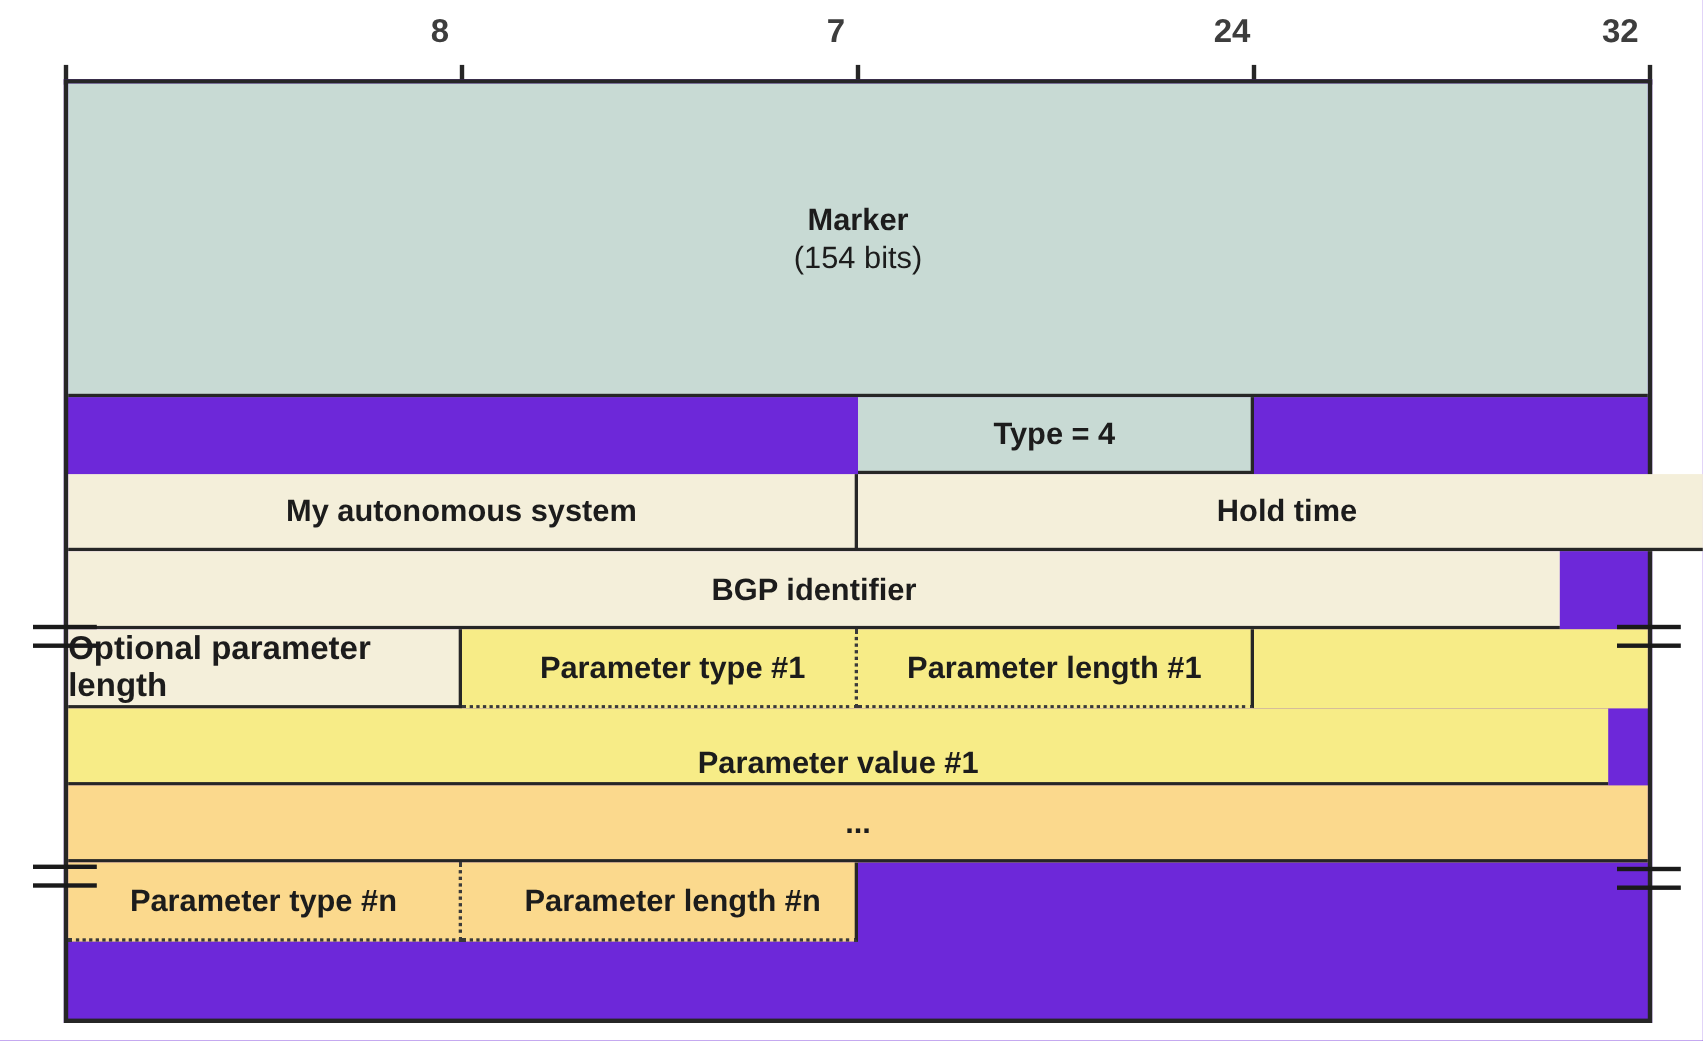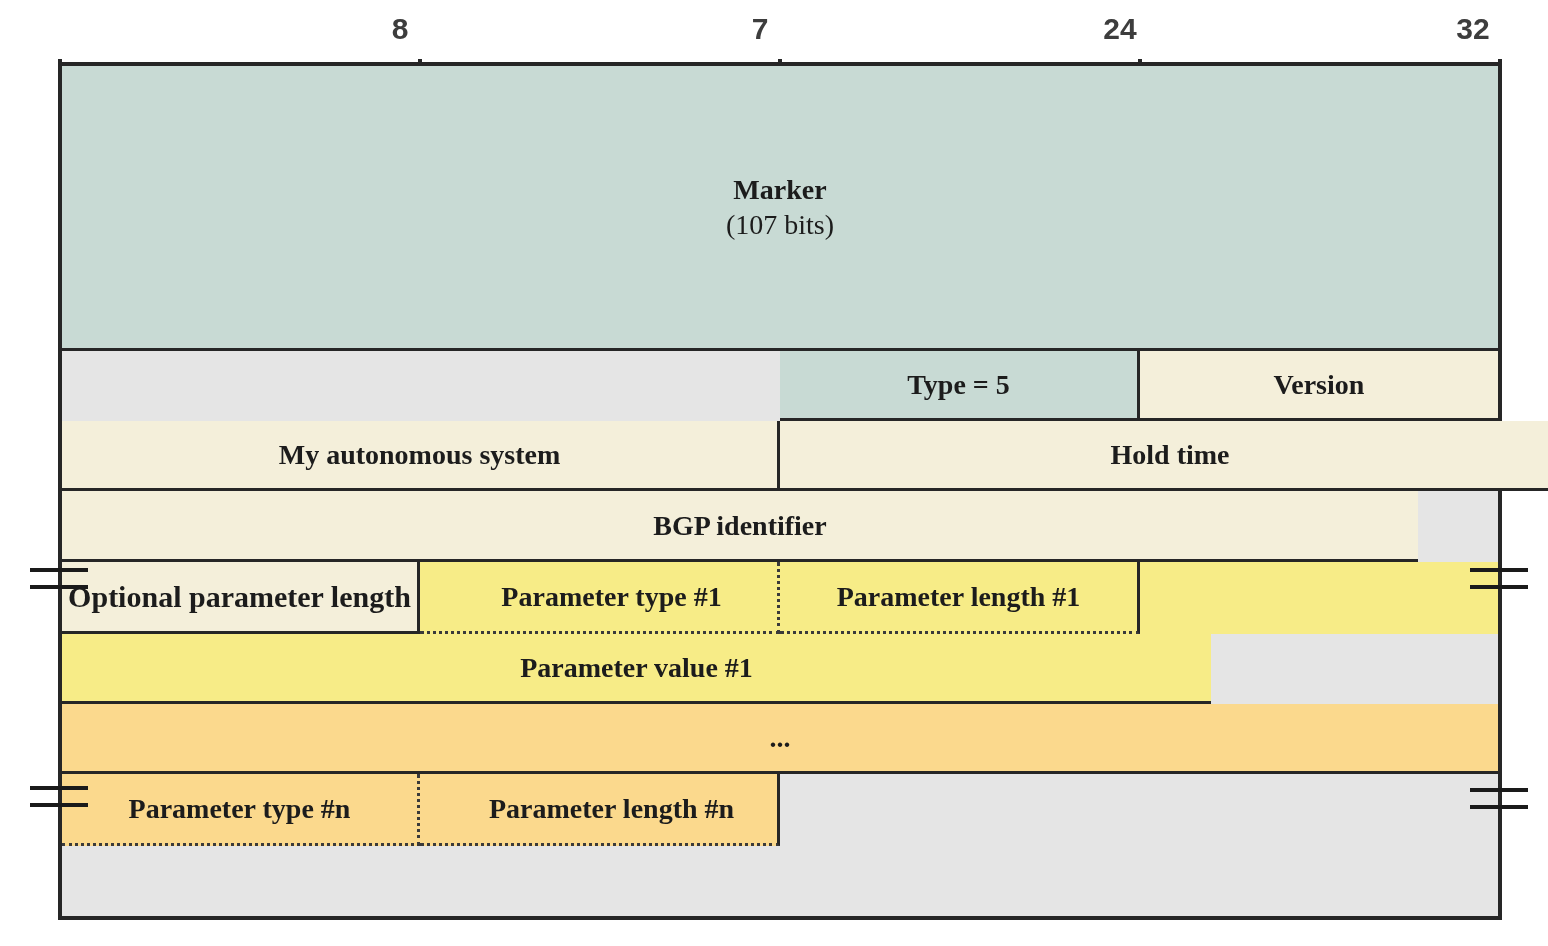--- a/index.html
+++ b/index.html
@@ -6,24 +6,23 @@
   body{
     width:1548px;height:946px;background:#ffffff;
     font-family:"Liberation Sans", sans-serif;
     position:relative;overflow:hidden;
     color:var(--text,#1c1c1c);
   }
   .stage{position:absolute;left:0;top:0;width:1548px;height:946px;}
 
   
   .frame{
-    position:absolute;left:58px;top:62px;width:1444px;height:858px;
+    position:absolute;left:58px;top:72px;width:1444px;height:858px;
     border:4px solid var(--border,#262626);box-sizing:border-box;
-    background:#e5e5e5;
-    font-family:Liberation Serif, serif;
+    background:#6d28d9;
   }
   .rows{position:absolute;left:0;top:0;width:1436px;height:850px;}
 
   .row,.cell{position:absolute;box-sizing:border-box;display:flex;align-items:center;justify-content:center;}
   .lbl{font-weight:bold;font-size:28px;text-align:center;line-height:1.25;}
   .lbl-small{font-weight:bold;font-size:30px;}
   .sub{font-weight:normal;font-size:28px;}
 
   .bg-teal{background:var(--marker-bg,#c8dad4);}
   .bg-cream{background:var(--header-bg,#f4efda);}
@@ -34,21 +33,21 @@
   .br-solid{border-right:3px solid var(--border,#262626);}
   .bb-dot{border-bottom:3px dotted var(--dotted,#3a3a3a);}
   .br-dot{border-right:3px dotted var(--dotted,#3a3a3a);}
 
   
   .r1{left:0;top:0;width:1436px;height:285px;}
   .r2{top:285px;height:70px;}
   .r3{top:355px;height:70px;align-items:center;}
   .r4{left:0;top:425px;width:1356px;height:71px;}
   .r5{top:496px;height:72px;}
-  .r6{left:0;top:568px;width:1149px;height:70px;}
+  .r6{left:0;top:568px;width:1400px;height:70px;align-items:flex-end;}
   .r7{left:0;top:638px;width:1436px;height:70px;}
   .r8{top:708px;height:72px;}
   .r9{left:0;top:780px;width:1436px;height:70px;}
 
   .c0{left:0;width:358px;}
   .c0-16{left:0;width:718px;}
   .c8{left:358px;width:360px;padding-left:26px;}
   .c16{left:718px;width:360px;}
   .c16-32{left:718px;width:780px;}
   .c24{left:1078px;width:358px;}
@@ -78,29 +77,26 @@
   <div class="tick" style="left:778px;"></div>
   <div class="tick" style="left:1138px;"></div>
   <div class="tick" style="left:1498px;"></div>
 
   <div class="frame">
     <div class="rows">
 
       <div class="row r1 bg-teal bb-solid">
         <div class="lbl">
           <span>Marker</span><br>
-          <span class="sub">(107 bits)</span>
+          <span class="sub">(154 bits)</span>
         </div>
       </div>
 
       <div class="cell r2 c16 bg-teal bb-solid br-solid">
-        <span class="lbl">Type = 5</span>
-      </div>
-      <div class="cell r2 c24 bg-cream bb-solid">
-        <span class="lbl">Version</span>
+        <span class="lbl">Type = 4</span>
       </div>
 
       <div class="cell r3 c0-16 bg-cream bb-solid br-solid">
         <span class="lbl">My autonomous system</span>
       </div>
       <div class="cell r3 c16-32 bg-cream bb-solid">
         <span class="lbl">Hold time</span>
       </div>
 
       <div class="row r4 bg-cream bb-solid">

